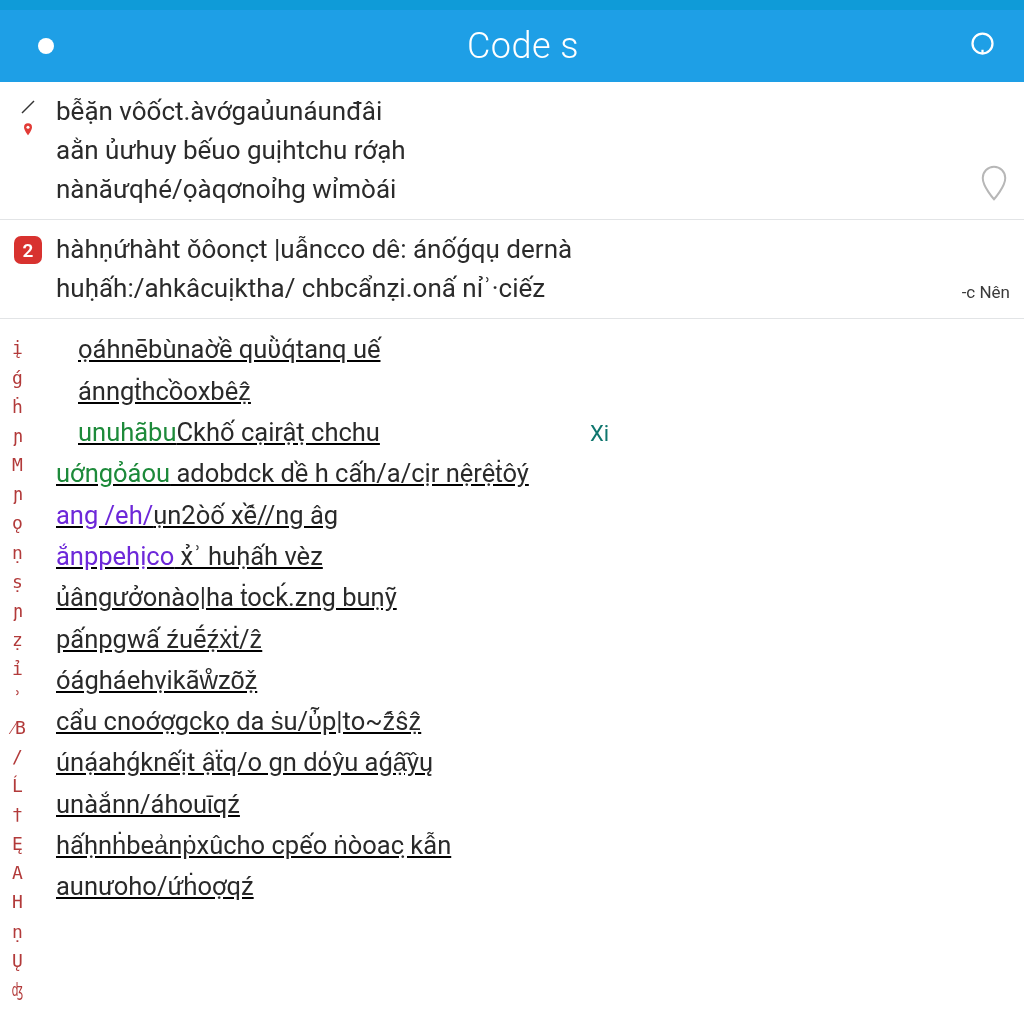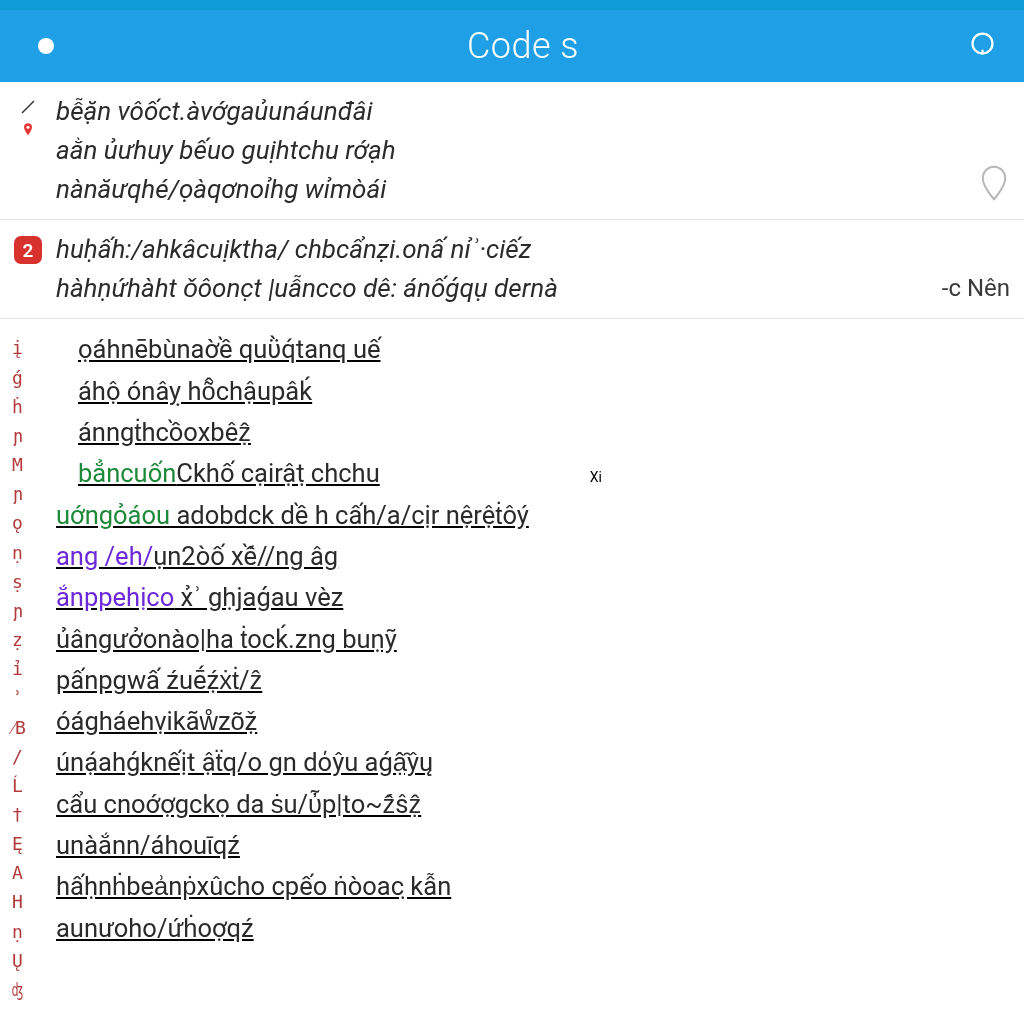--- a/index.html
+++ b/index.html
@@ -68,32 +68,31 @@
     align-items: center;
     padding-top: 4px;
     gap: 6px;
   }
   .section .body-col {
     flex: 1;
     padding-right: 24px;
     display: flex;
     flex-direction: column;
     gap: 4px;
-    font-style: italic;
   }
   .section .trailing-col {
     width: 90px;
     flex-shrink: 0;
     display: flex;
     align-items: flex-end;
     justify-content: flex-end;
     padding-right: 14px;
     padding-bottom: 4px;
     color: #3a3a3a;
-    font-size: 24px;
+    font-size: 17px;
   }
 
   .line {
     font-size: 26px;
     color: #2b2b2b;
     line-height: 1.35;
     white-space: nowrap;
   }
 
   .pin-outline {
@@ -153,21 +152,21 @@
     line-height: 1.62;
     padding-right: 24px;
   }
   .code-body .cline {
     white-space: nowrap;
     text-decoration: underline;
   }
   .tok-normal { color: #2a2a2a; }
   .tok-green  { color: #1d8a3a; }
   .tok-green2 { color: #6d28d9; }
-  .center-label { color:#000000; display:inline-block; margin-left: 210px; font-size:14px;}
+  .center-label { color:#0f766e; display:inline-block; margin-left: 210px; font-size:22px;}
 </style>
 </head>
 <body>
 
 <div class="statusbar"></div>
 
 <header class="header">
   <div class="dot"></div>
   <div class="title">Code s</div>
   <div class="right-icon">
@@ -206,22 +205,22 @@
         </svg>
       </span>
     </div>
   </div>
 
   <div class="section">
     <div class="gutter-col">
       <span class="badge-red">2</span>
     </div>
     <div class="body-col">
+      <div class="line">hàhṇứhàht ǒôonc̣t |uẫncco dê: ánốǵqụ dernà</div>
       <div class="line">huḥấh:/ahkâcuịktha/ chbcẩnẓi.onấ nỉʾ·ciếz</div>
-      <div class="line">hàhṇứhàht ǒôonc̣t |uẫncco dê: ánốǵqụ dernà</div>
     </div>
     <div class="trailing-col">-c Nên</div>
   </div>
 
   <div class="code-section">
     <div class="code-gutter" id="code-gutter">
         <span class="gnum">į</span>
         <span class="gnum">ǵ</span>
         <span class="gnum">ḣ</span>
         <span class="gnum">ɲ</span>
@@ -240,30 +239,29 @@
         <span class="gnum">†</span>
         <span class="gnum">Ę</span>
         <span class="gnum">A</span>
         <span class="gnum">H</span>
         <span class="gnum">ṇ</span>
         <span class="gnum">Ų</span>
         <span class="gnum">ʤ</span>
       </div>
     <div class="code-body" id="code-body">
         <div class="cline" style="padding-left: 22px;"><span class="tok-normal">ọáhnēbùnaờề quῢq́tanq uế</span></div>
-        <div class="cline" style="padding-left: 22px;"><span class="tok-normal">áhộ ónâỵ hõ̂chậupâḱ</span></div>
         <div class="cline" style="padding-left: 22px;"><span class="tok-normal">ánngṫhcồoxbêẓ̂</span></div>
-        <div class="cline" style="padding-left: 22px;"><span class="tok-green">bẳncuốn</span><span class="tok-normal">Ckhố cạirậṭ chchu</span><span class="center-label">Xi</span></div>
+        <div class="cline" style="padding-left: 22px;"><span class="tok-green">unuhãbu</span><span class="tok-normal">Ckhố cạirậṭ chchu</span><span class="center-label">Xi</span></div>
         <div class="cline"><span class="tok-green">uớngỏáou</span><span class="tok-normal"> adobdck dề h cấh/а/cịr nệrệṫôý</span></div>
         <div class="cline"><span class="tok-green2">ang /eh/</span><span class="tok-normal">ụn2ὸố xề́//ng âg</span></div>
-        <div class="cline"><span class="tok-green2">ắnppehịco</span><span class="tok-normal"> x̉ʾ gḥjaǵau vèz</span></div>
+        <div class="cline"><span class="tok-green2">ắnppehịco</span><span class="tok-normal"> x̉ʾ huḥấh vèz</span></div>
         <div class="cline"><span class="tok-normal">ủângưởonào|ha ṫocḱ.zng buṇỹ</span></div>
         <div class="cline"><span class="tok-normal">pấnpgwấ źuḗẓ́ẋṫ/ẑ</span></div>
         <div class="cline"><span class="tok-normal">óágháehṿikãẘzo͂ẓ̌</span></div>
+        <div class="cline"><span class="tok-normal">cẩu cnoớợgckọ da ṡu/ὖp|to~ź̂ŝẓ̂</span></div>
         <div class="cline"><span class="tok-normal">únạ́ahǵknếịt ậẗq/o gn dόŷu aǵậ̑ŷų</span></div>
-        <div class="cline"><span class="tok-normal">cẩu cnoớợgckọ da ṡu/ὖp|to~ź̂ŝẓ̂</span></div>
         <div class="cline"><span class="tok-normal">unàắnn/áhouῑqź</span></div>
         <div class="cline"><span class="tok-normal">hấḥnḣbeẚnṗxûcho cpếo ṅòoac ̣kẫn</span></div>
         <div class="cline"><span class="tok-normal">aunưoho/ứḣoợqź</span></div>
       </div>
   </div>
 
 </div>
 
 </body></html>

